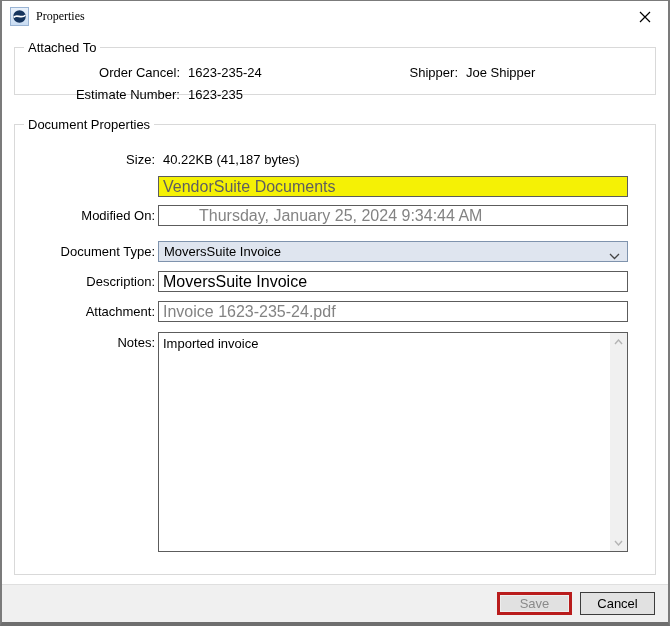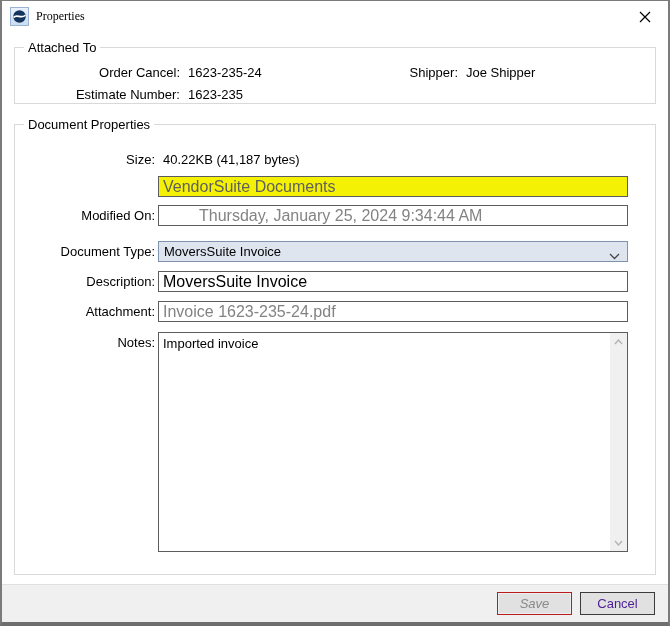--- a/index.html
+++ b/index.html
@@ -34,21 +34,21 @@
 
   
   .groupbox {
     position: absolute; left: 12px; width: 642px;
     border: 1px solid #d9d9d9;
   }
   .groupbox .legend {
     position: absolute; top: -8px; left: 9px;
     background: #fff; padding: 0 4px; font-size: 13px; color: #000;
   }
-  #attached-box { top: 46px; height: 57px; }
+  #attached-box { top: 46px; height: 48px; }
   #docprops-box { top: 123px; height: 451px; }
 
   .flabel { position: absolute; text-align: right; height: 16px; line-height: 16px; color: #000; white-space: nowrap; }
   .fvalue { position: absolute; height: 16px; line-height: 16px; color: #000; white-space: nowrap; }
 
   
   .at-label { left: 0; width: 165px; }
   .at-value { left: 173px; }
 
   
@@ -94,22 +94,22 @@
   .footer {
     position: absolute; left: 0; right: 0; bottom: 0; height: 38px;
     background: #f0f0f0; border-top: 1px solid #dfdfdf;
     display: flex; align-items: center; justify-content: flex-end;
     gap: 8px; padding-right: 13px;
   }
   .btn {
     width: 75px; height: 23px; font-family: "Liberation Sans", sans-serif;
     font-size: 13px; background: #e1e1e1; cursor: default;
   }
-  .btn.save { border: 1px solid #b91c1c; color: #8a8a8a; box-shadow: inset 0 0 0 1px #eeeeee; font-style: italic; }
-  .btn.cancel { border: 1px solid #3c3c3c; color: #4c1d95; }
+  .btn.save { border: 3px solid #b91c1c; color: #8a8a8a; box-shadow: inset 0 0 0 1px #eeeeee; }
+  .btn.cancel { border: 1px solid #3c3c3c; color: #000000; }
 </style>
 </head>
 <body>
 
 <div class="window">
 
   <div class="titlebar">
     <div class="app-icon">
       <svg width="15" height="15" viewBox="0 0 18 18">
         <circle cx="9" cy="9" r="7.5" fill="#16355e"></circle>

